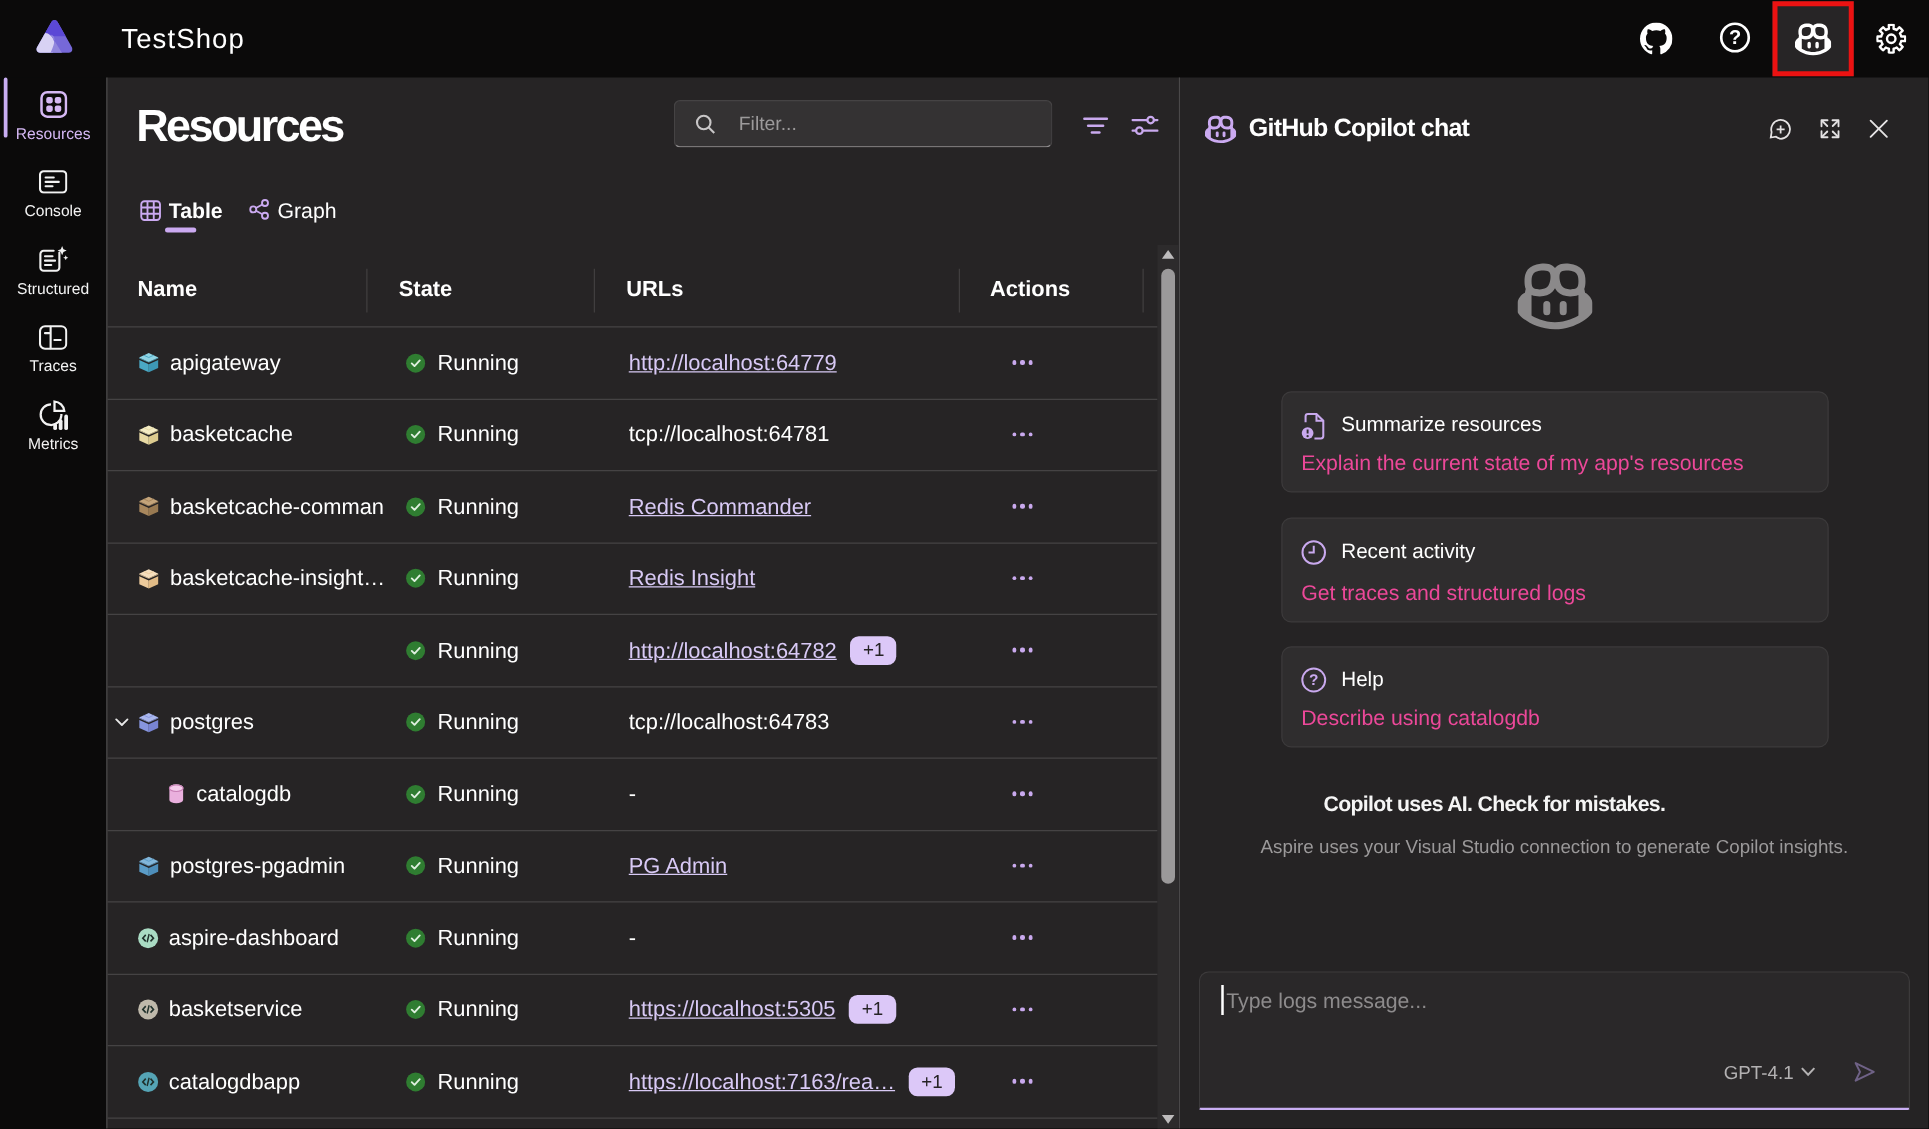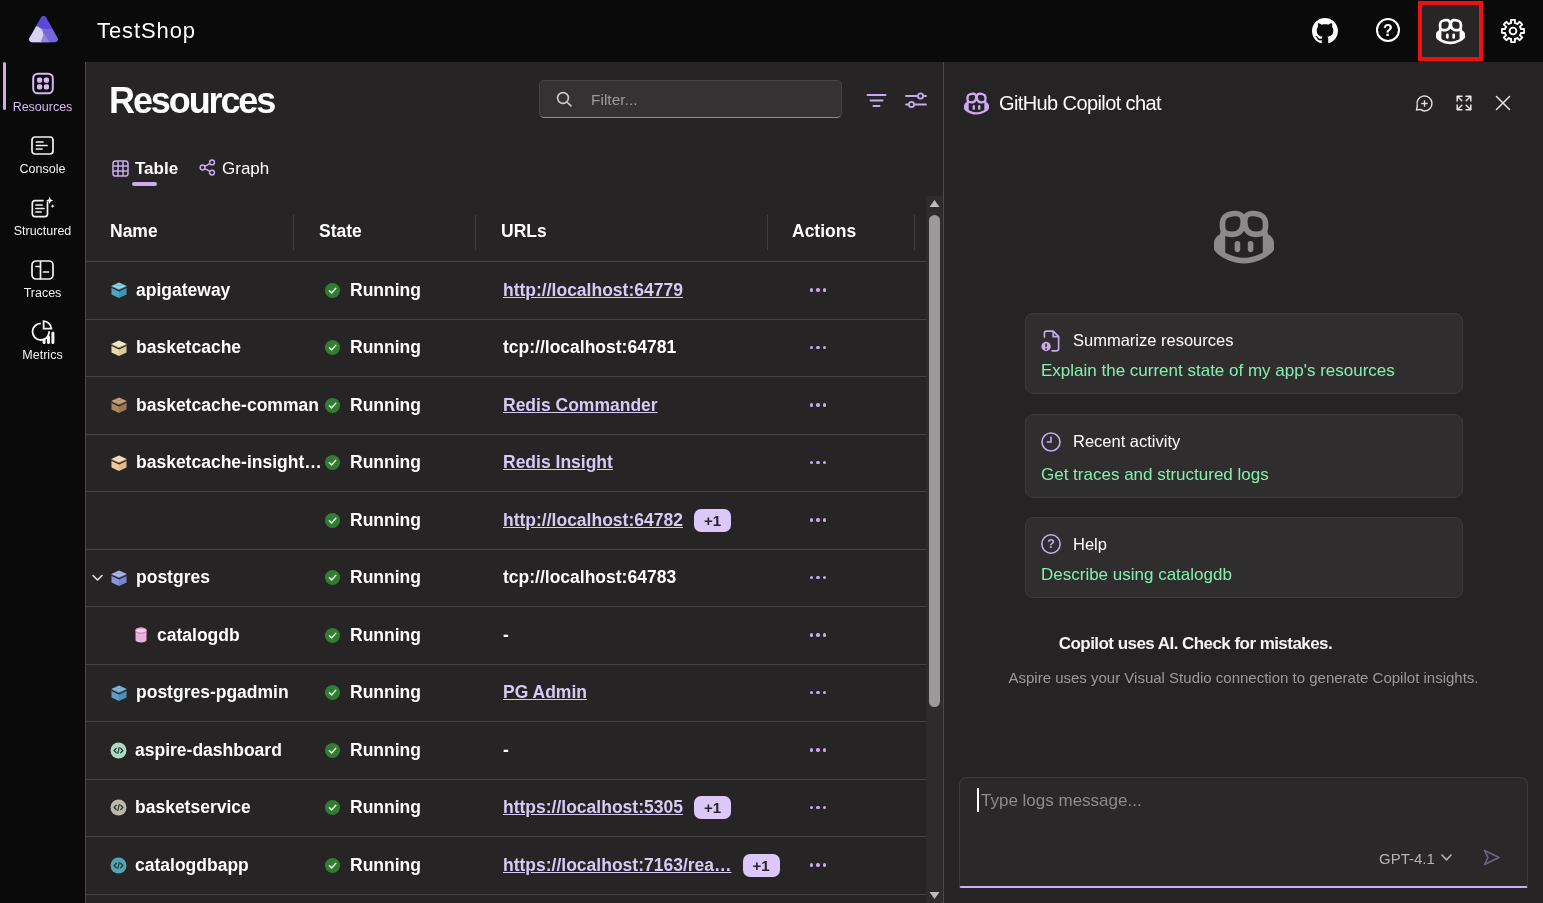--- a/index.html
+++ b/index.html
@@ -25,37 +25,37 @@
   #filterbox{left:539px;top:80px;width:303px;height:38px;background:#343233;
      border:1px solid #454344;border-bottom:1px solid #8f8d8e;border-radius:5px;box-sizing:border-box;}
   #filterph{left:591px;top:91px;font-size:15.5px;color:#9c9a9b;}
   .tabtxt{font-size:17px;color:#fff;}
   #tabline{left:132px;top:182px;width:25px;height:3.5px;background:#cbaaf1;border-radius:2px;}
   
   .hcell{top:221px;font-size:17.5px;font-weight:bold;color:#fff;}
   .vsep{top:215px;width:1px;height:35px;background:#403e3f;}
   #hline{left:86px;top:261px;width:840px;height:1px;background:#454344;}
   .row{position:absolute;left:86px;width:840px;height:57px;border-bottom:1px solid #454344;}
-  .cell{position:absolute;top:0;height:100%;display:flex;align-items:center;font-size:17.5px;color:#fff;font-weight:bold;}
+  .cell{position:absolute;top:0;height:100%;display:flex;align-items:center;font-size:17.5px;color:#fff;}
   .c-name{left:24px;} .c-state{left:238px;} .c-url{left:417px;} .c-dots{left:702px;width:60px;justify-content:center;}
   .c-name svg{margin-right:8px;flex:none;}
   .c-state svg{margin-right:9px;flex:none;}
   a.url{color:#d8c9f5;text-decoration:underline;}
   .plus1{display:inline-block;margin-left:11px;background:#dcc8f8;color:#262425;font-size:15px;
          padding:3px 10px;border-radius:7px;}
   .dots{display:flex;gap:3.4px;align-items:center;} .dots i{width:3.4px;height:3.4px;border-radius:50%;background:#c9a9ee;}
   
   #sbtrack{left:926px;top:196px;width:17px;height:707px;background:#2d2b2c;}
   #sbthumb{left:929px;top:215px;width:11px;height:492px;background:#9b999a;border-radius:6px;}
   
-  #ptitle{left:999px;top:92px;font-size:20px;font-weight:normal;color:#fff;letter-spacing:-0.6px;}
+  #ptitle{left:999px;top:92px;font-size:20px;font-weight:bold;color:#fff;letter-spacing:-0.6px;}
   .card{position:absolute;left:1025px;width:438px;height:81px;background:#2f2d2e;
         border:1px solid #3c3a3b;border-radius:8px;box-sizing:border-box;}
   .cardtitle{position:absolute;left:47px;top:17px;font-size:16.5px;color:#fff;}
-  .cardsub{position:absolute;left:15px;top:47px;font-size:17px;color:#86efac;}
+  .cardsub{position:absolute;left:15px;top:47px;font-size:17px;color:#ec4899;}
   .cardicon{position:absolute;left:14px;top:15px;}
   #ctr1{left:896px;top:634px;width:599px;text-align:center;font-size:17px;color:#f5f5f5;font-weight:bold;letter-spacing:-0.55px;}
   #ctr2{left:944px;top:669px;width:599px;text-align:center;font-size:15px;color:#9b999a;}
   #inputbox{left:959px;top:777px;width:569px;height:111px;background:#2a2829;
      border:1px solid #3c3a3b;border-bottom:2px solid #c9aef3;border-radius:8px 8px 2px 2px;box-sizing:border-box;}
   #cursor{left:977px;top:788px;width:1.5px;height:24px;background:#fff;}
   #inputph{left:981px;top:791px;font-size:17px;color:#8d8b8c;}
   #gpt{left:1379px;top:850px;font-size:15px;color:#b3b1b2;}
 </style>
 </head>

